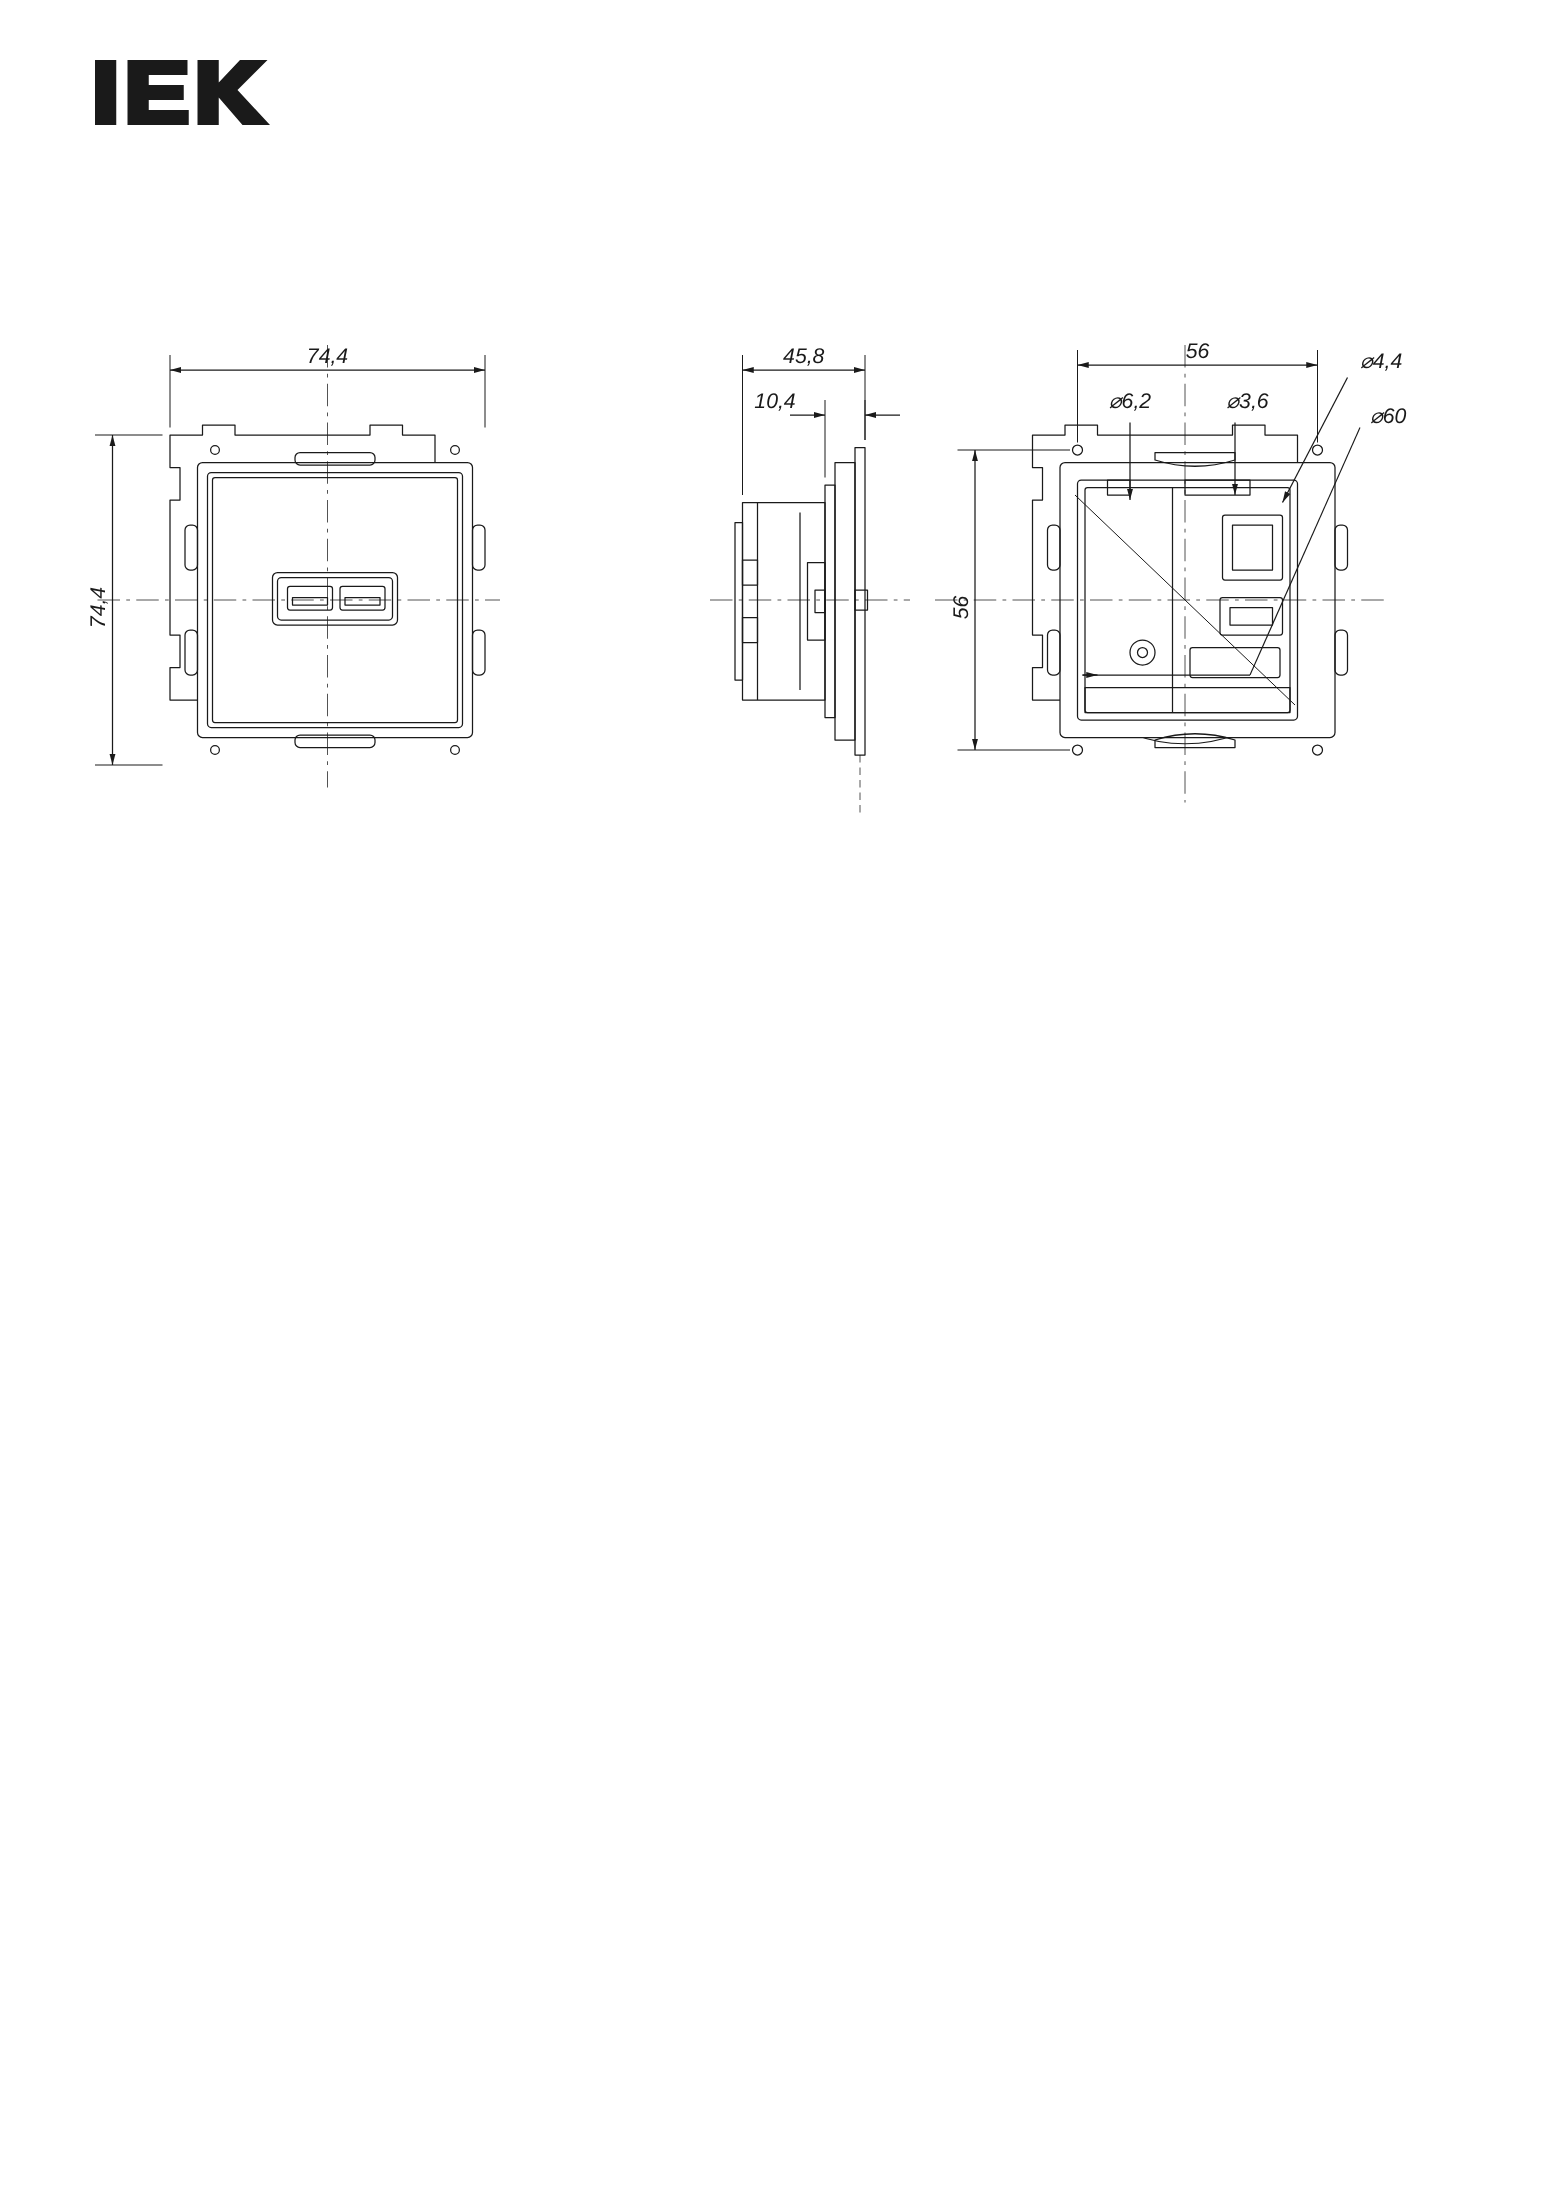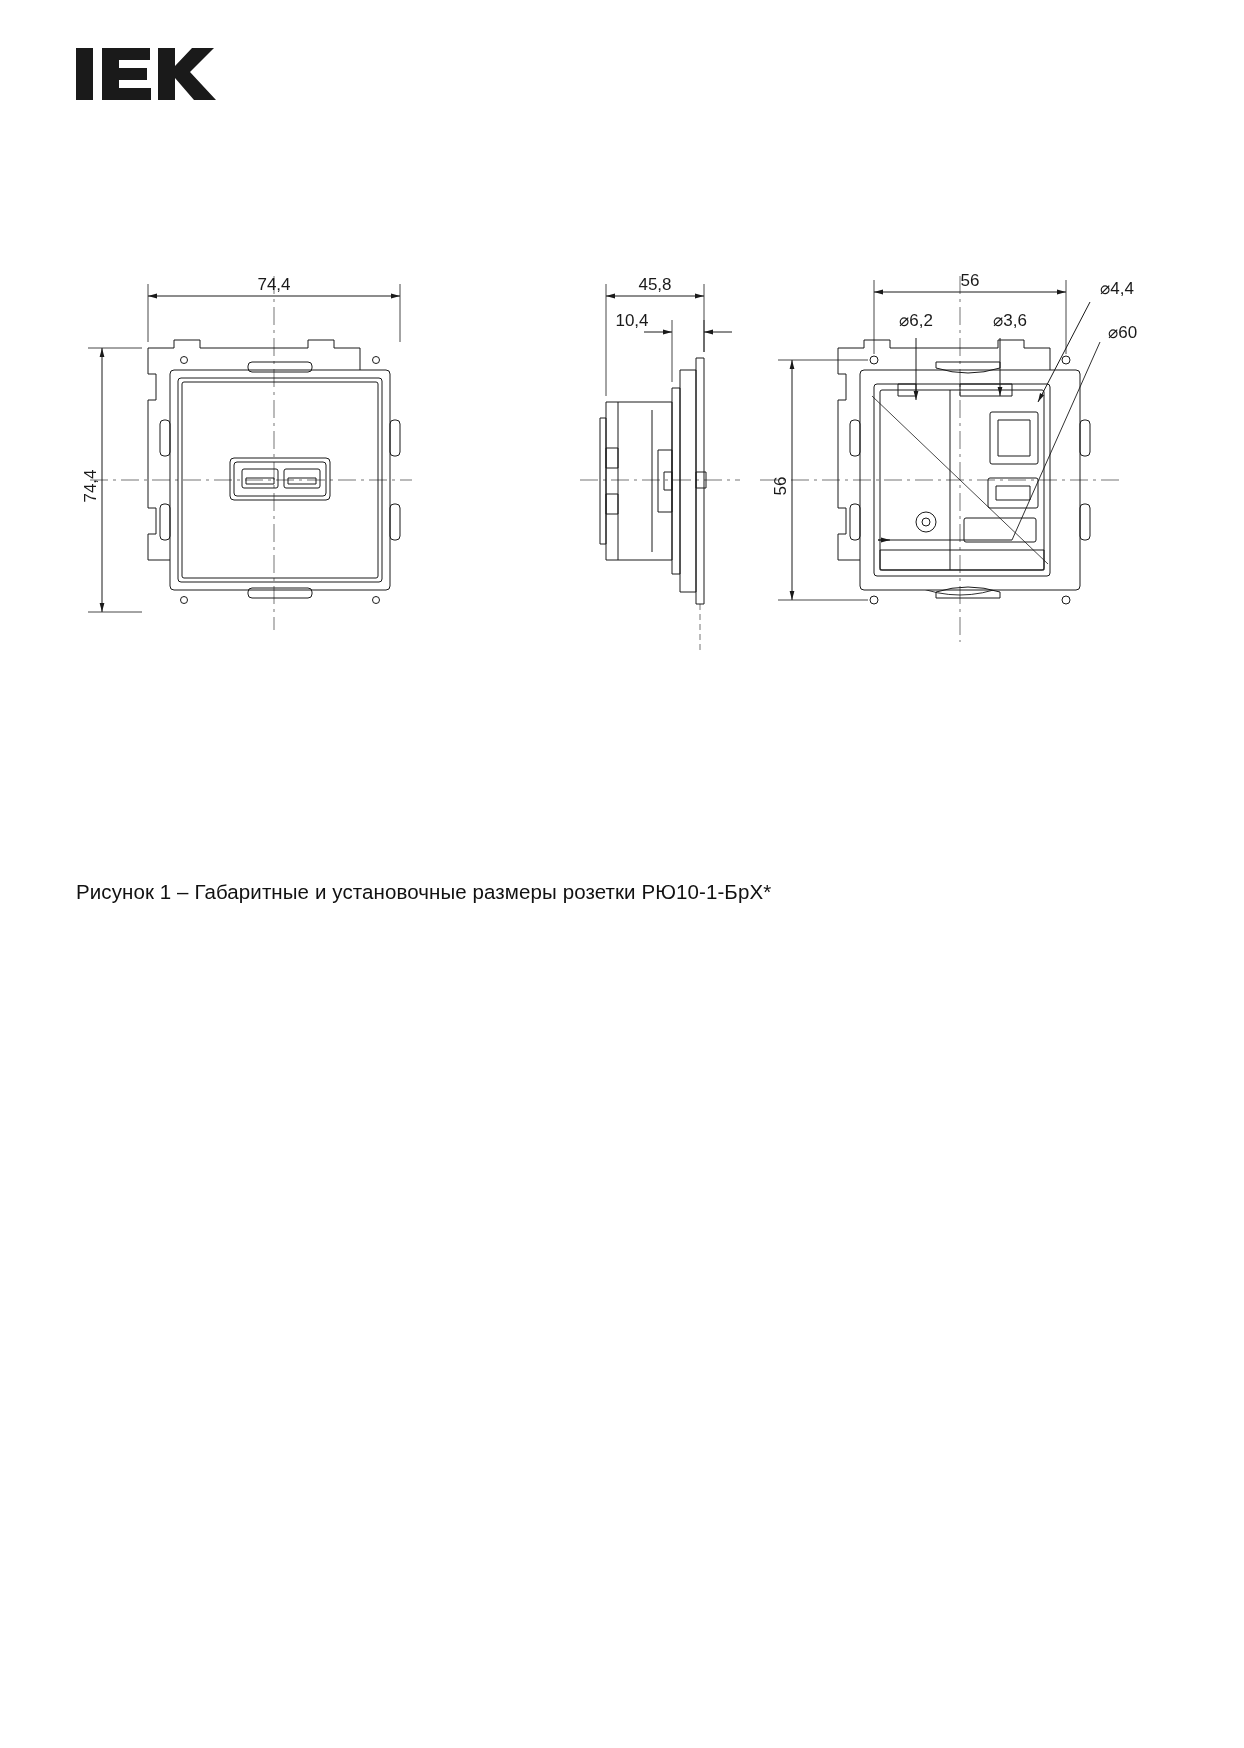--- a/index.html
+++ b/index.html
@@ -23,24 +23,25 @@
   .logo {
     position: absolute;
     left: 76px;
     top: 42px;
     width: 150px;
     height: 64px;
   }
   
   .drawing {
     position: absolute;
-    left: 60px;
+    left: 48px;
     top: 250px;
     width: 1120px;
     height: 420px;
+    font-style: italic;
   }
   .drawing svg { display: block; }
 
   
   .caption {
     position: absolute;
     left: 76px;
     top: 880px;
     font-size: 20.5px;
     letter-spacing: 0.1px;
@@ -232,15 +233,14 @@
         <text x="910" y="36" text-anchor="middle">56</text>
         <text x="726" y="236" text-anchor="middle" transform="rotate(-90 726 236)">56</text>
         <text x="856" y="76" text-anchor="middle">⌀6,2</text>
         <text x="950" y="76" text-anchor="middle">⌀3,6</text>
         <text x="1040" y="44" text-anchor="start">⌀4,4</text>
         <text x="1048" y="88" text-anchor="start">⌀60</text>
       </g>
     </svg>
   </div>
 
-  <div class="caption">Рисунок 1 – Габаритные и установочные размеры розетки РЮ10-1-БрХ*</div>
 
 </div>
 
 </body></html>

